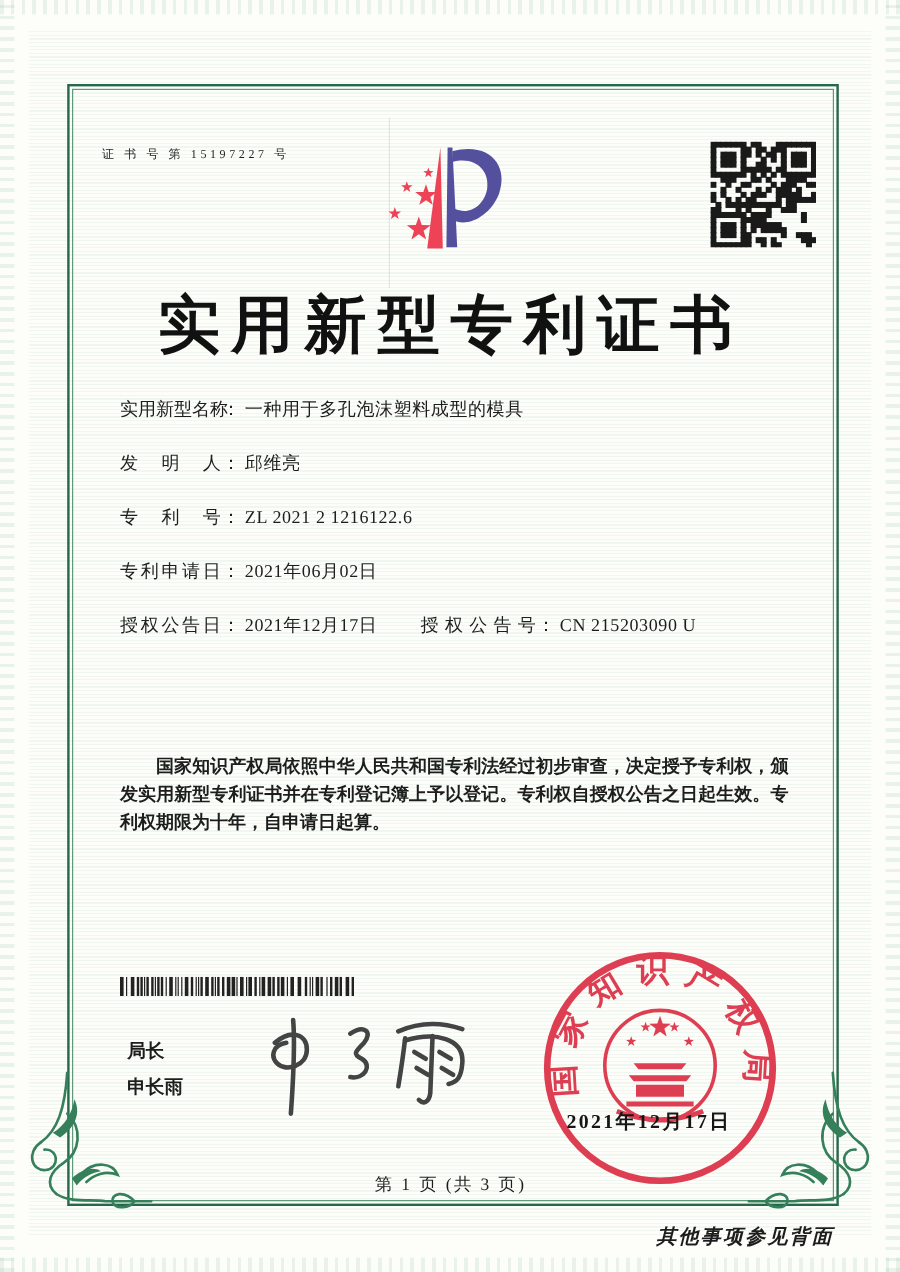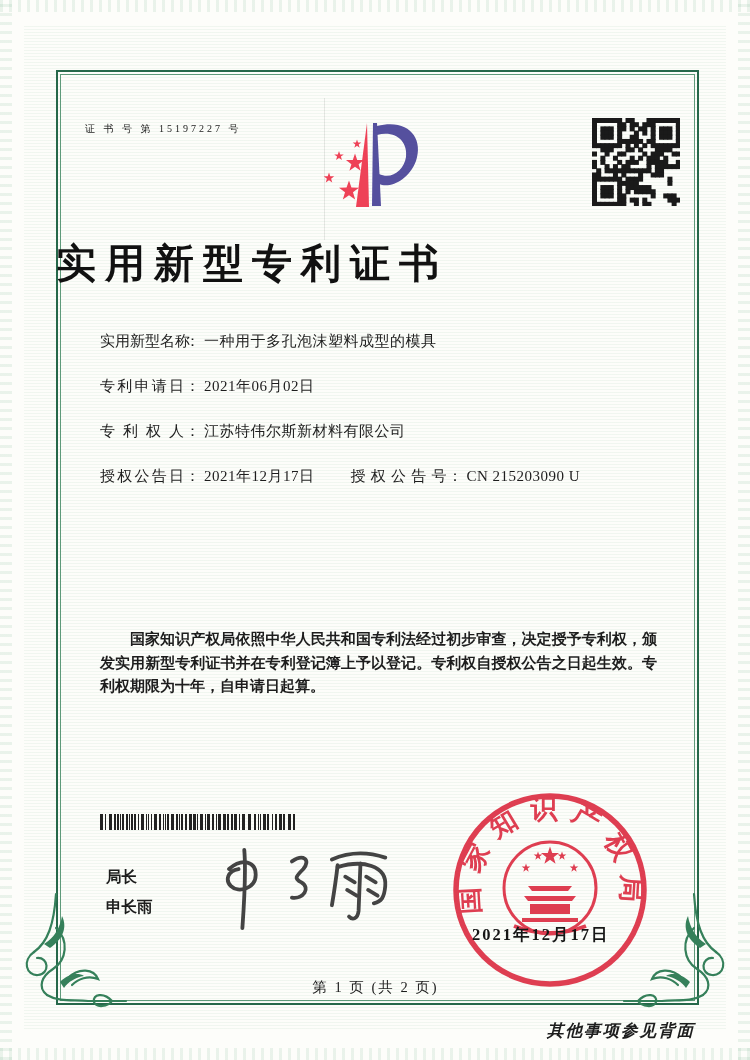--- a/index.html
+++ b/index.html
@@ -31,21 +31,21 @@
 
   .crease{position:absolute;left:324px;top:98px;width:1px;height:142px;background:rgba(40,40,40,.10);z-index:2;}
 
   .cert-no{position:absolute;left:85px;top:122px;z-index:2;font-size:10px;letter-spacing:3px;}
 
   .logo{position:absolute;left:320px;top:112px;z-index:2;}
   .qr{position:absolute;left:592px;top:118px;z-index:2;}
 
   .title{
     position:absolute;left:56px;width:639px;top:236px;z-index:2;
-    font-size:40px;font-weight:700;letter-spacing:9px;color:#111;
+    text-align:center;font-size:52px;font-weight:700;letter-spacing:9px;color:#111;
   }
 
   .fields{position:absolute;left:100px;top:332px;width:560px;z-index:2;font-size:15px;}
   .row{height:45px;white-space:nowrap;}
   .flabel{display:inline-block;width:84px;text-align:justify;text-align-last:justify;vertical-align:top;}
   .colon{display:inline-block;margin:0 4px 0 1px;}
   .fvalue{letter-spacing:.5px;}
   .row-grant{display:flex;}
   .pair2{margin-left:36px;}
   .pair2 .flabel{width:96px;}
@@ -347,24 +347,27 @@
     <rect x="79.62" y="83.81" width="5" height="5" fill="#1a1a1a"></rect>
   </svg>
 
 <div class="title">实用新型专利证书</div>
 
 <div class="fields">
   <div class="row">
     <span class="flabel">实用新型名称</span><span class="colon">：</span><span class="fvalue">一种用于多孔泡沫塑料成型的模具</span>
   </div>
   <div class="row">
-    <span class="flabel">专利申请日</span><span class="colon">：</span><span class="fvalue">2021年06月02日</span>
+    <span class="flabel">发明人</span><span class="colon">：</span><span class="fvalue">邱维亮</span>
   </div>
   <div class="row">
-    <span class="flabel">专利权人</span><span class="colon">：</span><span class="fvalue">江苏特伟尔斯新材料有限公司</span>
+    <span class="flabel">专利号</span><span class="colon">：</span><span class="fvalue">ZL 2021 2 1216122.6</span>
+  </div>
+  <div class="row">
+    <span class="flabel">专利申请日</span><span class="colon">：</span><span class="fvalue">2021年06月02日</span>
   </div>
   <div class="row row-grant">
     <span>
       <span class="flabel">授权公告日</span><span class="colon">：</span><span class="fvalue">2021年12月17日</span>
     </span>
     <span class="pair2">
       <span class="flabel">授权公告号</span><span class="colon">：</span><span class="fvalue">CN 215203090 U</span>
     </span>
   </div>
 </div>
@@ -498,14 +501,14 @@
     <path d="M31,105 C44,113 60,109 72,111 L110,111"></path>
     <path d="M96,111 C88,102 76,104 78,112 C80,118 92,117 96,111"></path>
     <path d="M52,88 C63,77 78,79 82,89 C72,85 62,89 56,95"></path>
   </g>
   <g fill="#35805a">
     <path d="M34,58 C46,50 52,38 46,26 C44,38 38,48 28,54 Z"></path>
     <path d="M44,92 C52,84 62,82 68,86 C60,87 52,92 48,98 Z"></path>
   </g>
 </svg>
 
-<div class="page-no">第 1 页 (共 2 页)</div>
+<div class="page-no">第 1 页 (共 3 页)</div>
 <div class="back-note">其他事项参见背面</div>
 
 </body></html>

